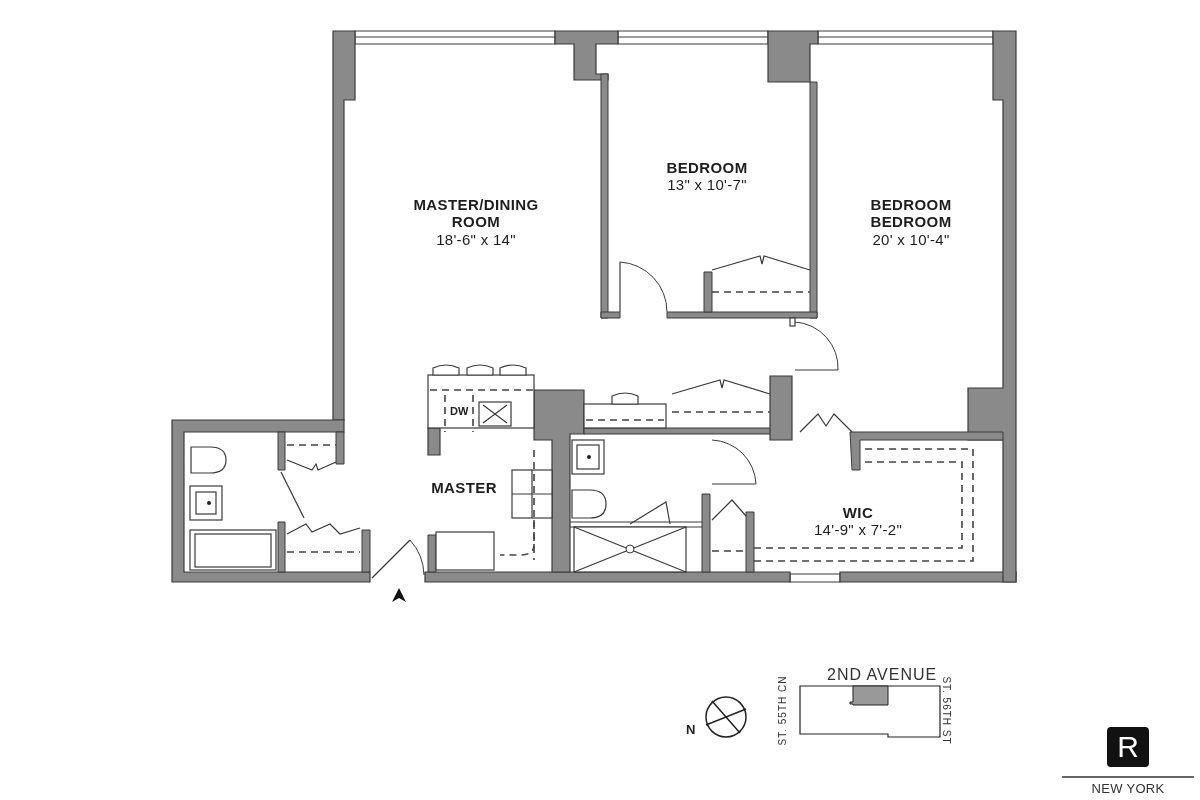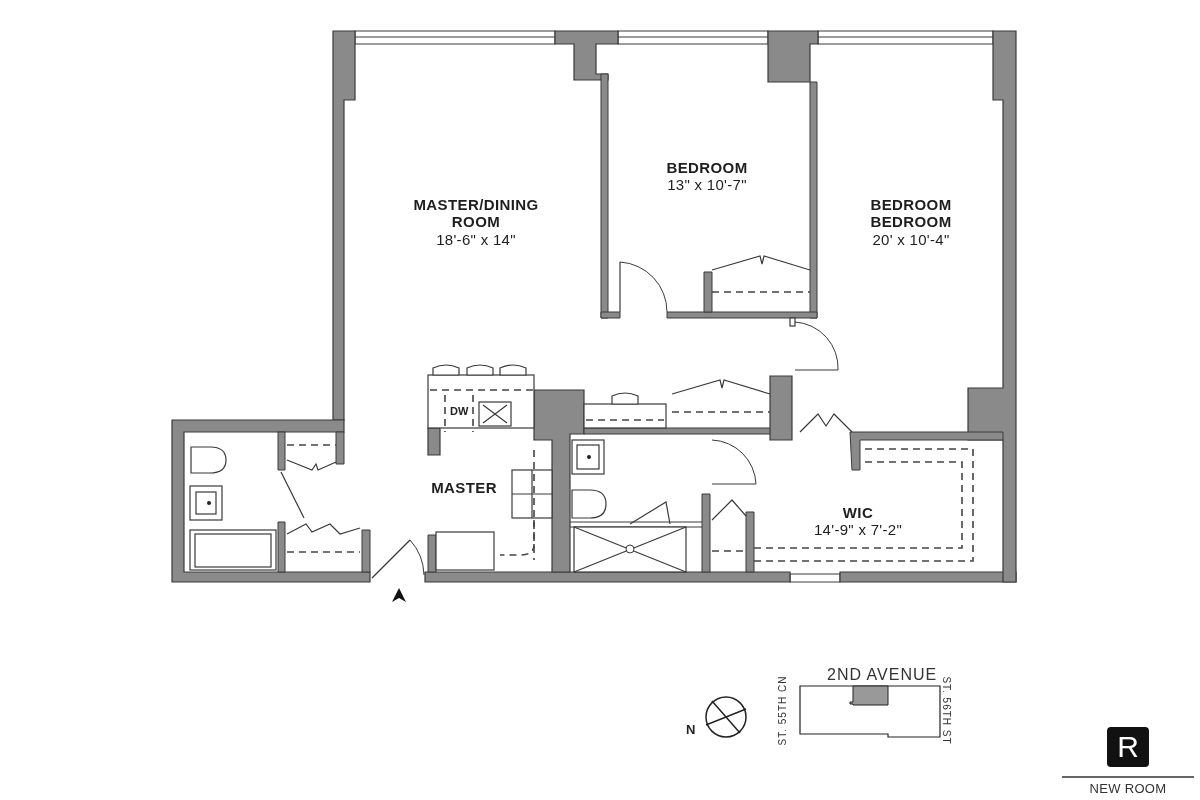--- a/index.html
+++ b/index.html
@@ -200,13 +200,13 @@
 
 <div class="small" style="left:450px; top:405px;">DW</div>
 
 <div class="small" style="left:686px; top:722px; font-size:13px;">N</div>
 <div class="street" style="left:827px; top:666px; font-size:16px;">2ND AVENUE</div>
 <div class="street" style="left:748px; top:705px; transform: rotate(-90deg);">ST. 55TH CN</div>
 <div class="street" style="left:912px; top:705px; transform: rotate(90deg);">ST. 56TH ST</div>
 
 <div class="logo-box">R</div>
 <div class="logo-rule"></div>
-<div class="logo-city">NEW ROOM</div>
+<div class="logo-city">NEW YORK</div>
 
 </body></html>

